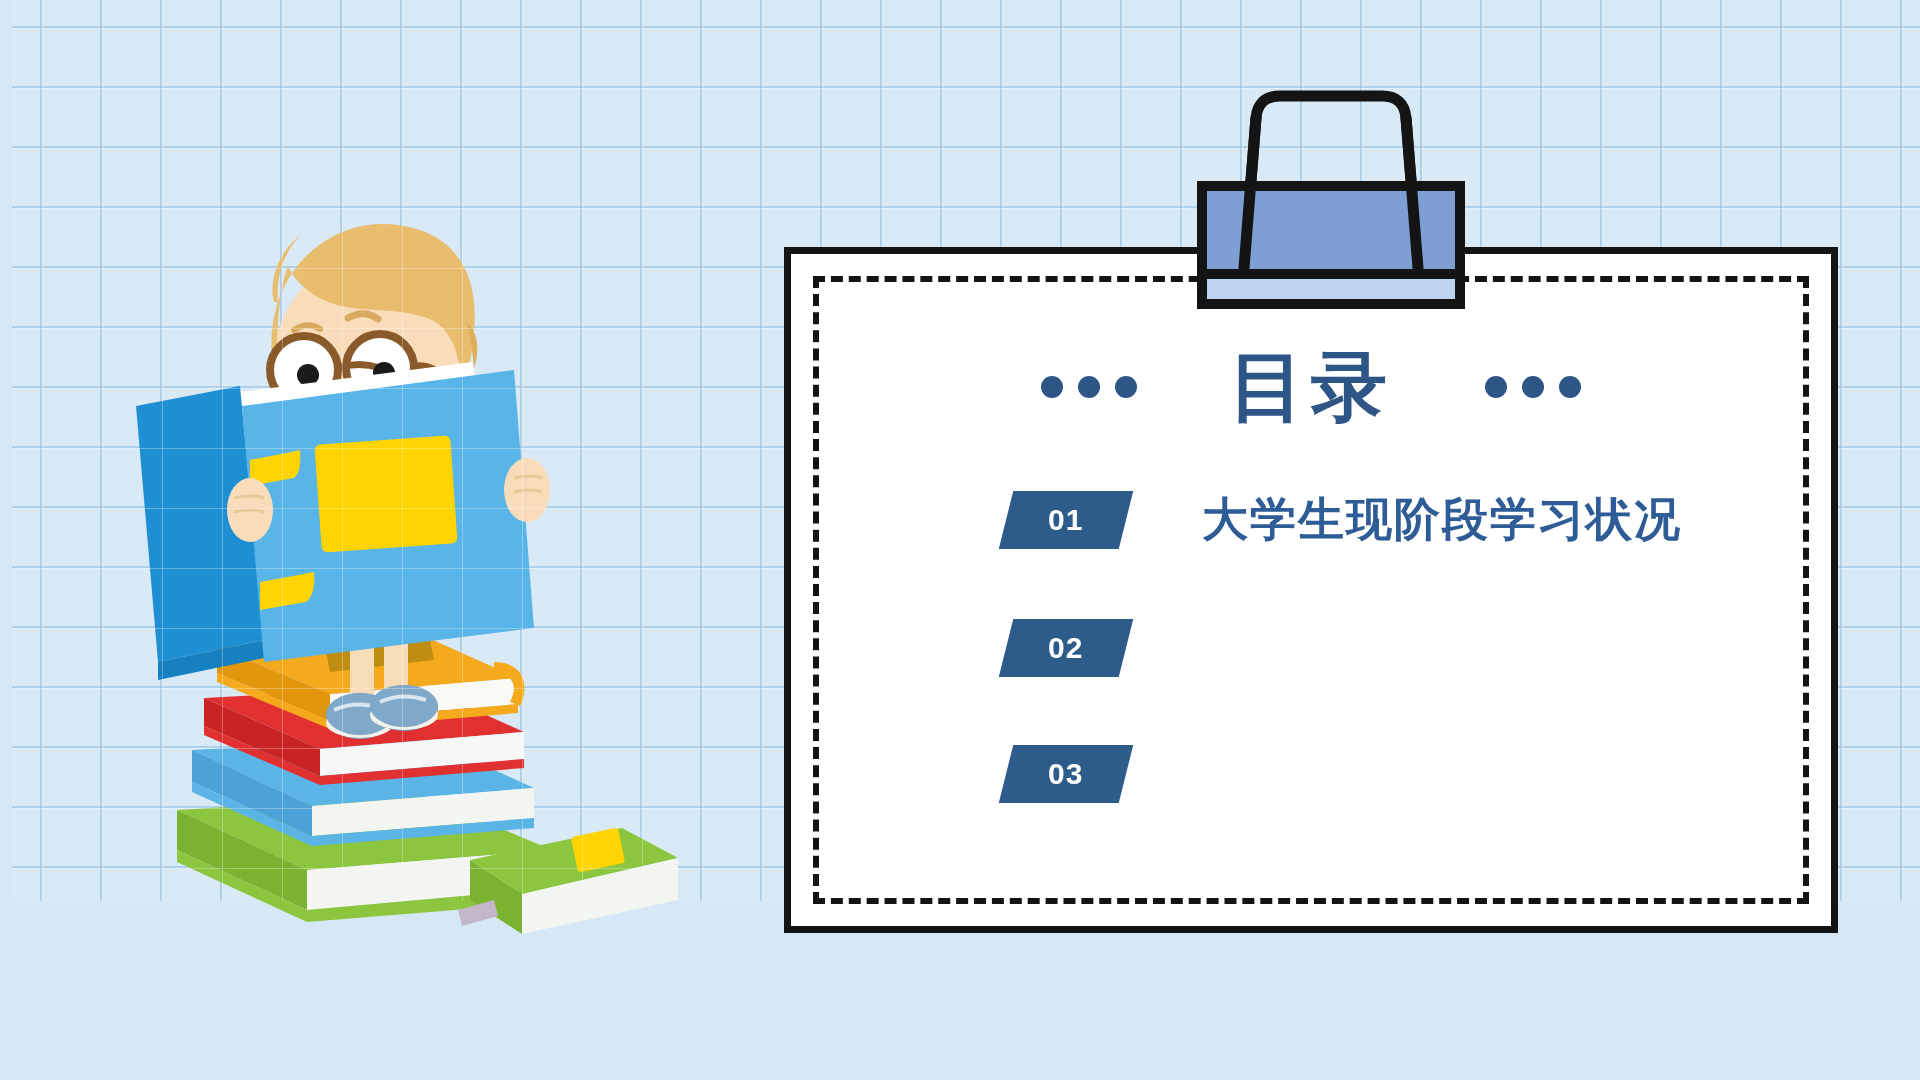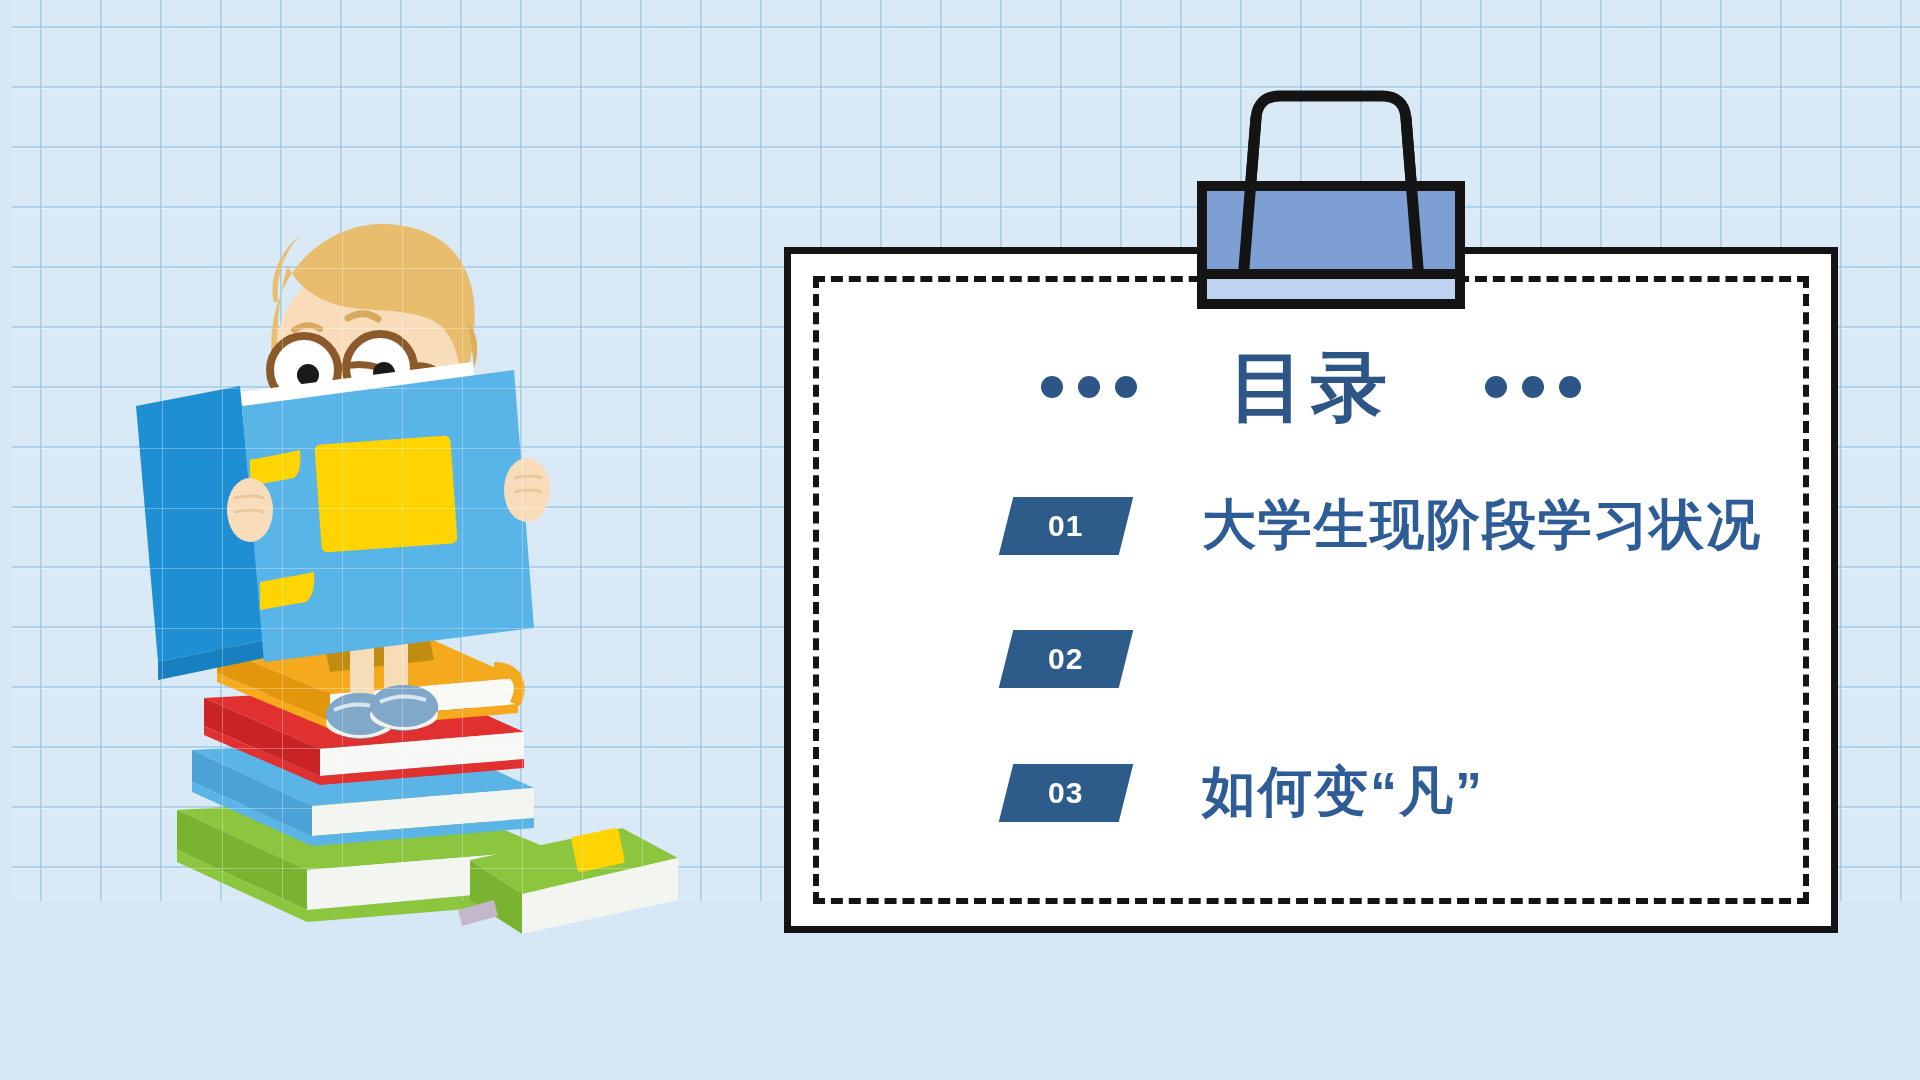--- a/index.html
+++ b/index.html
@@ -137,21 +137,21 @@
     flex: 0 0 auto;
   }
   .badge-num {
     transform: skewX(14deg);
     color: #ffffff;
     font-size: 30px;
     font-weight: 700;
     letter-spacing: 1px;
   }
   .menu-label {
-    font-size: 54px;
+    font-size: 46px;
     font-weight: 700;
     color: #2e5c96;
     letter-spacing: 2px;
     white-space: nowrap;
   }
 </style>
 </head>
 <body>
 
 <div id="slide">
@@ -302,21 +302,20 @@
       <div class="menu-row">
         <div class="badge">
           <span class="badge-num">02</span>
         </div>
       </div>
 
       <div class="menu-row">
         <div class="badge">
           <span class="badge-num">03</span>
         </div>
-        <div class="menu-label">如何变“凡”</div>
       </div>
 
     </div>
   </div>
 
   <div id="clip">
     <svg viewBox="0 0 270 232" xmlns="http://www.w3.org/2000/svg">
 
       <path d="M48 190 L60 40 Q62 18 84 18 L186 18 Q208 18 210 40 L222 190" fill="none" stroke="#141414" stroke-width="11" stroke-linecap="round" stroke-linejoin="round"></path>
 

